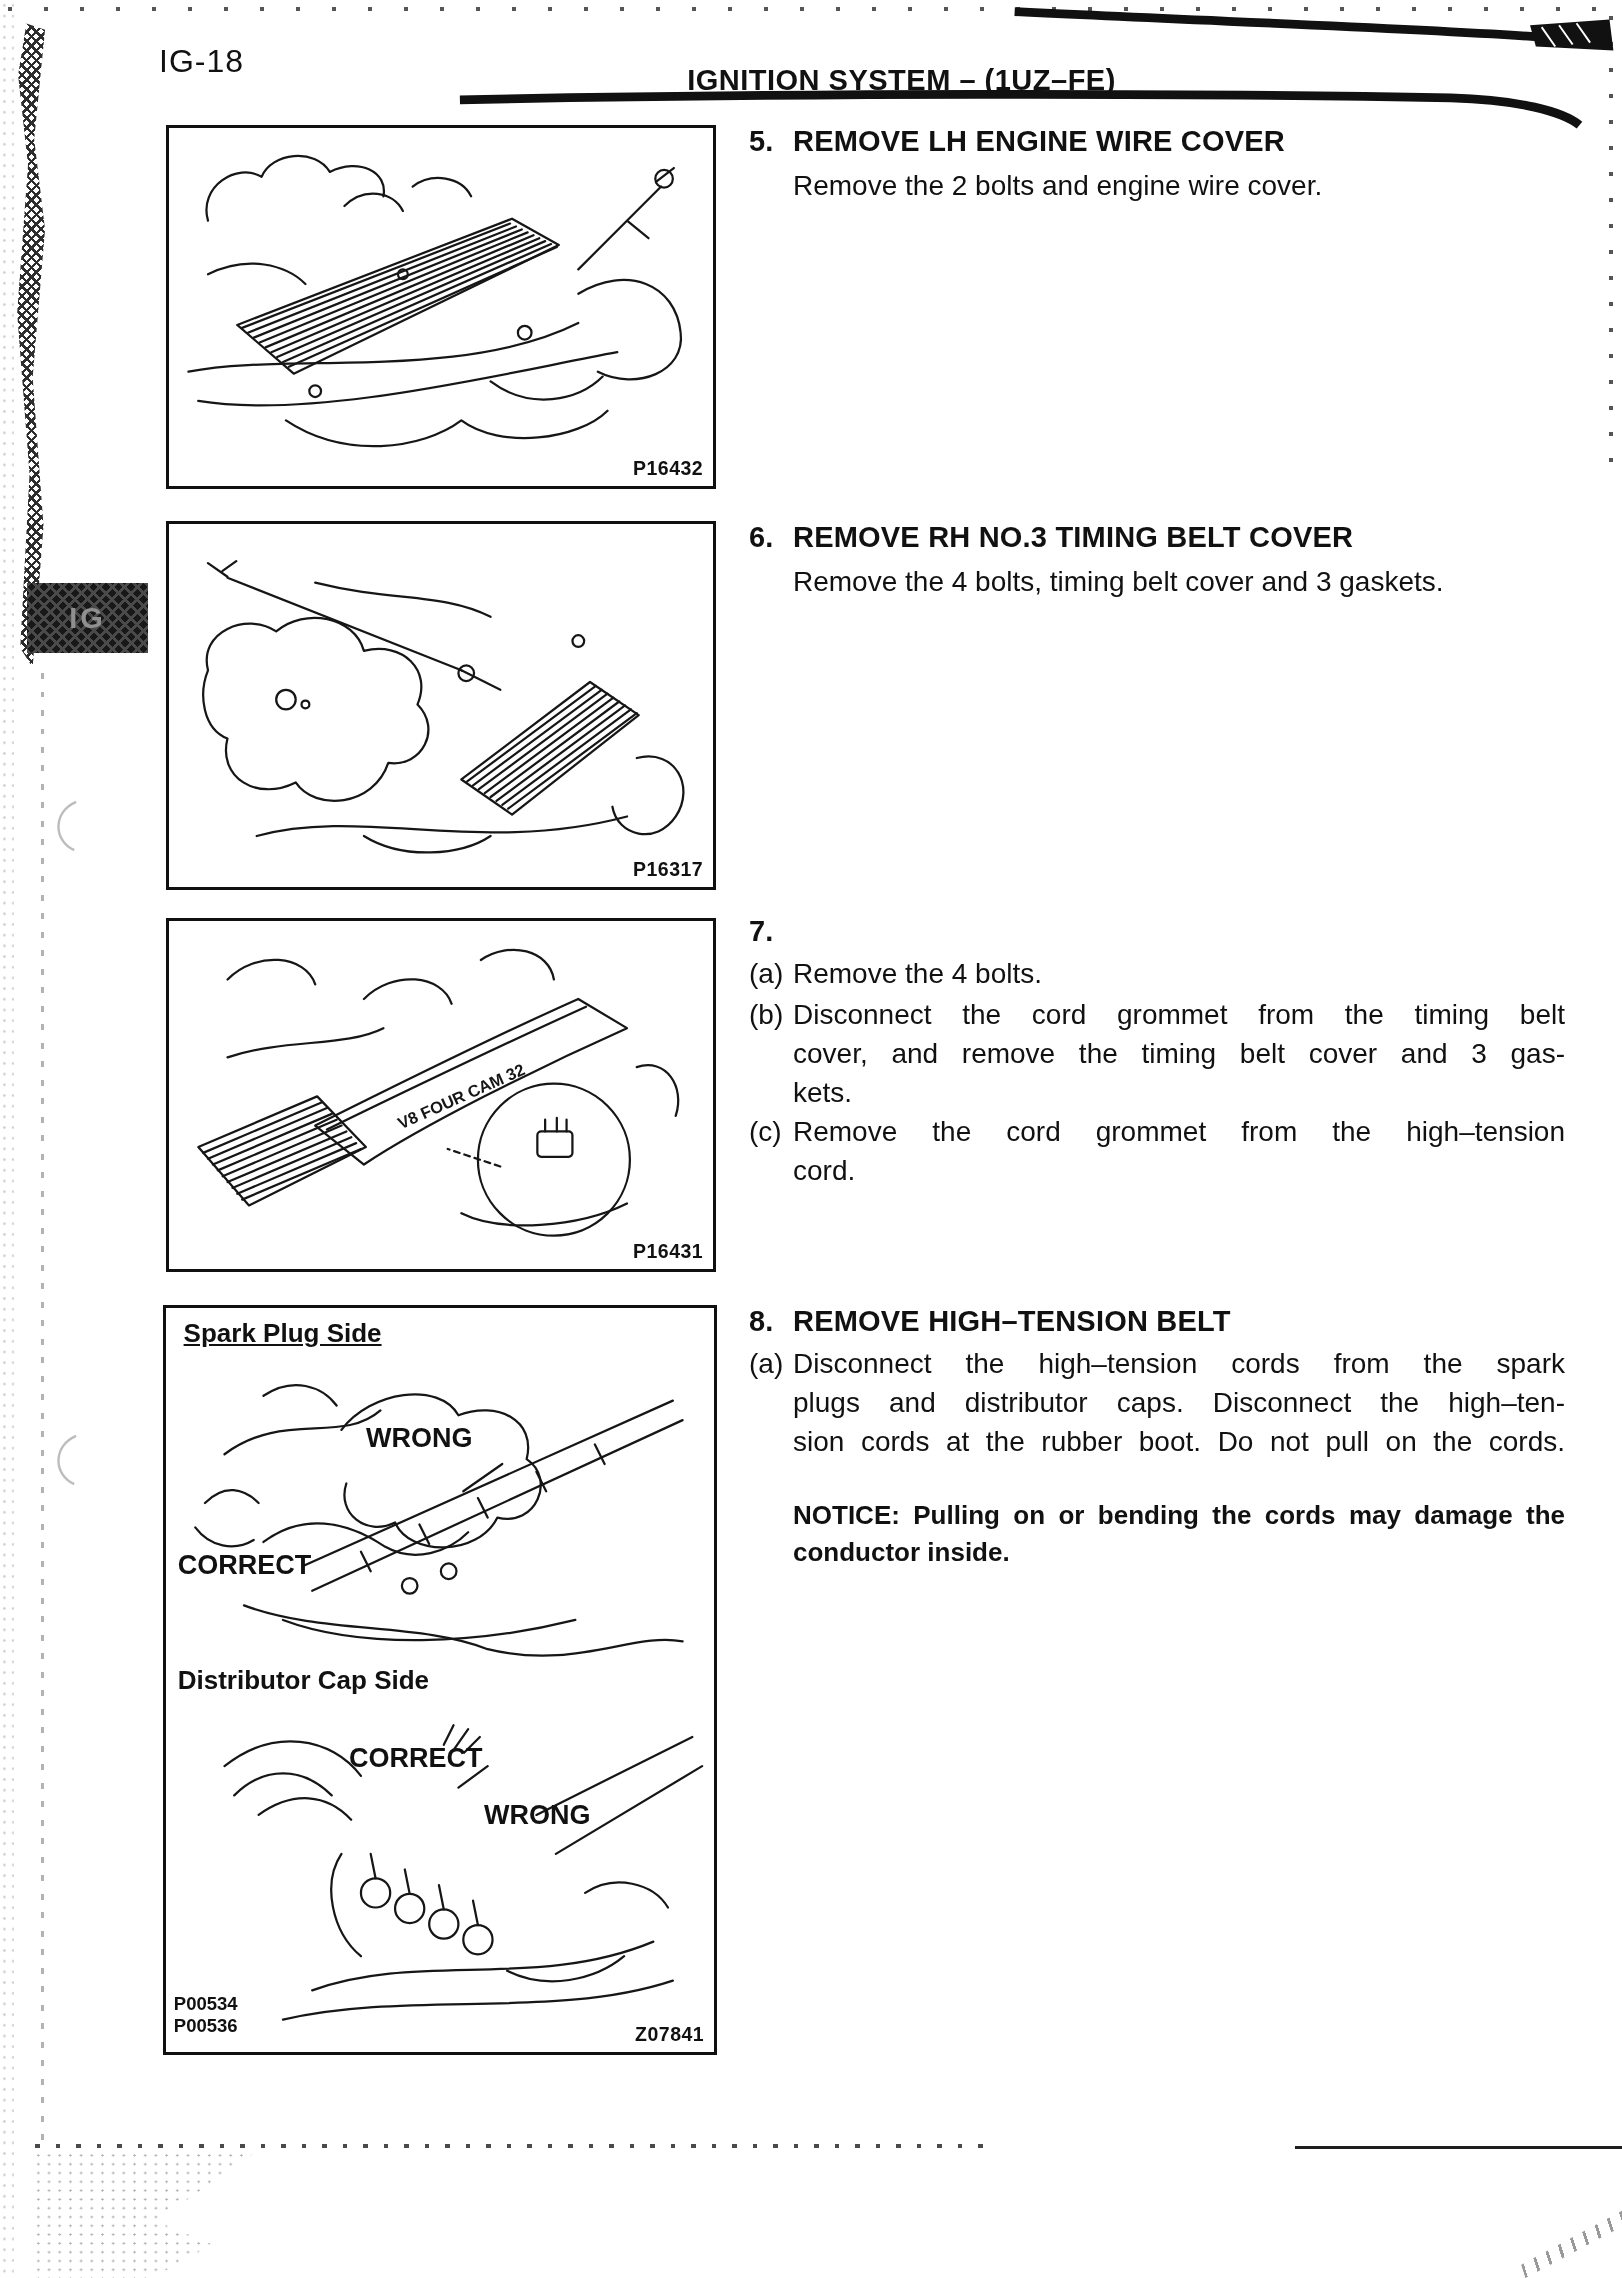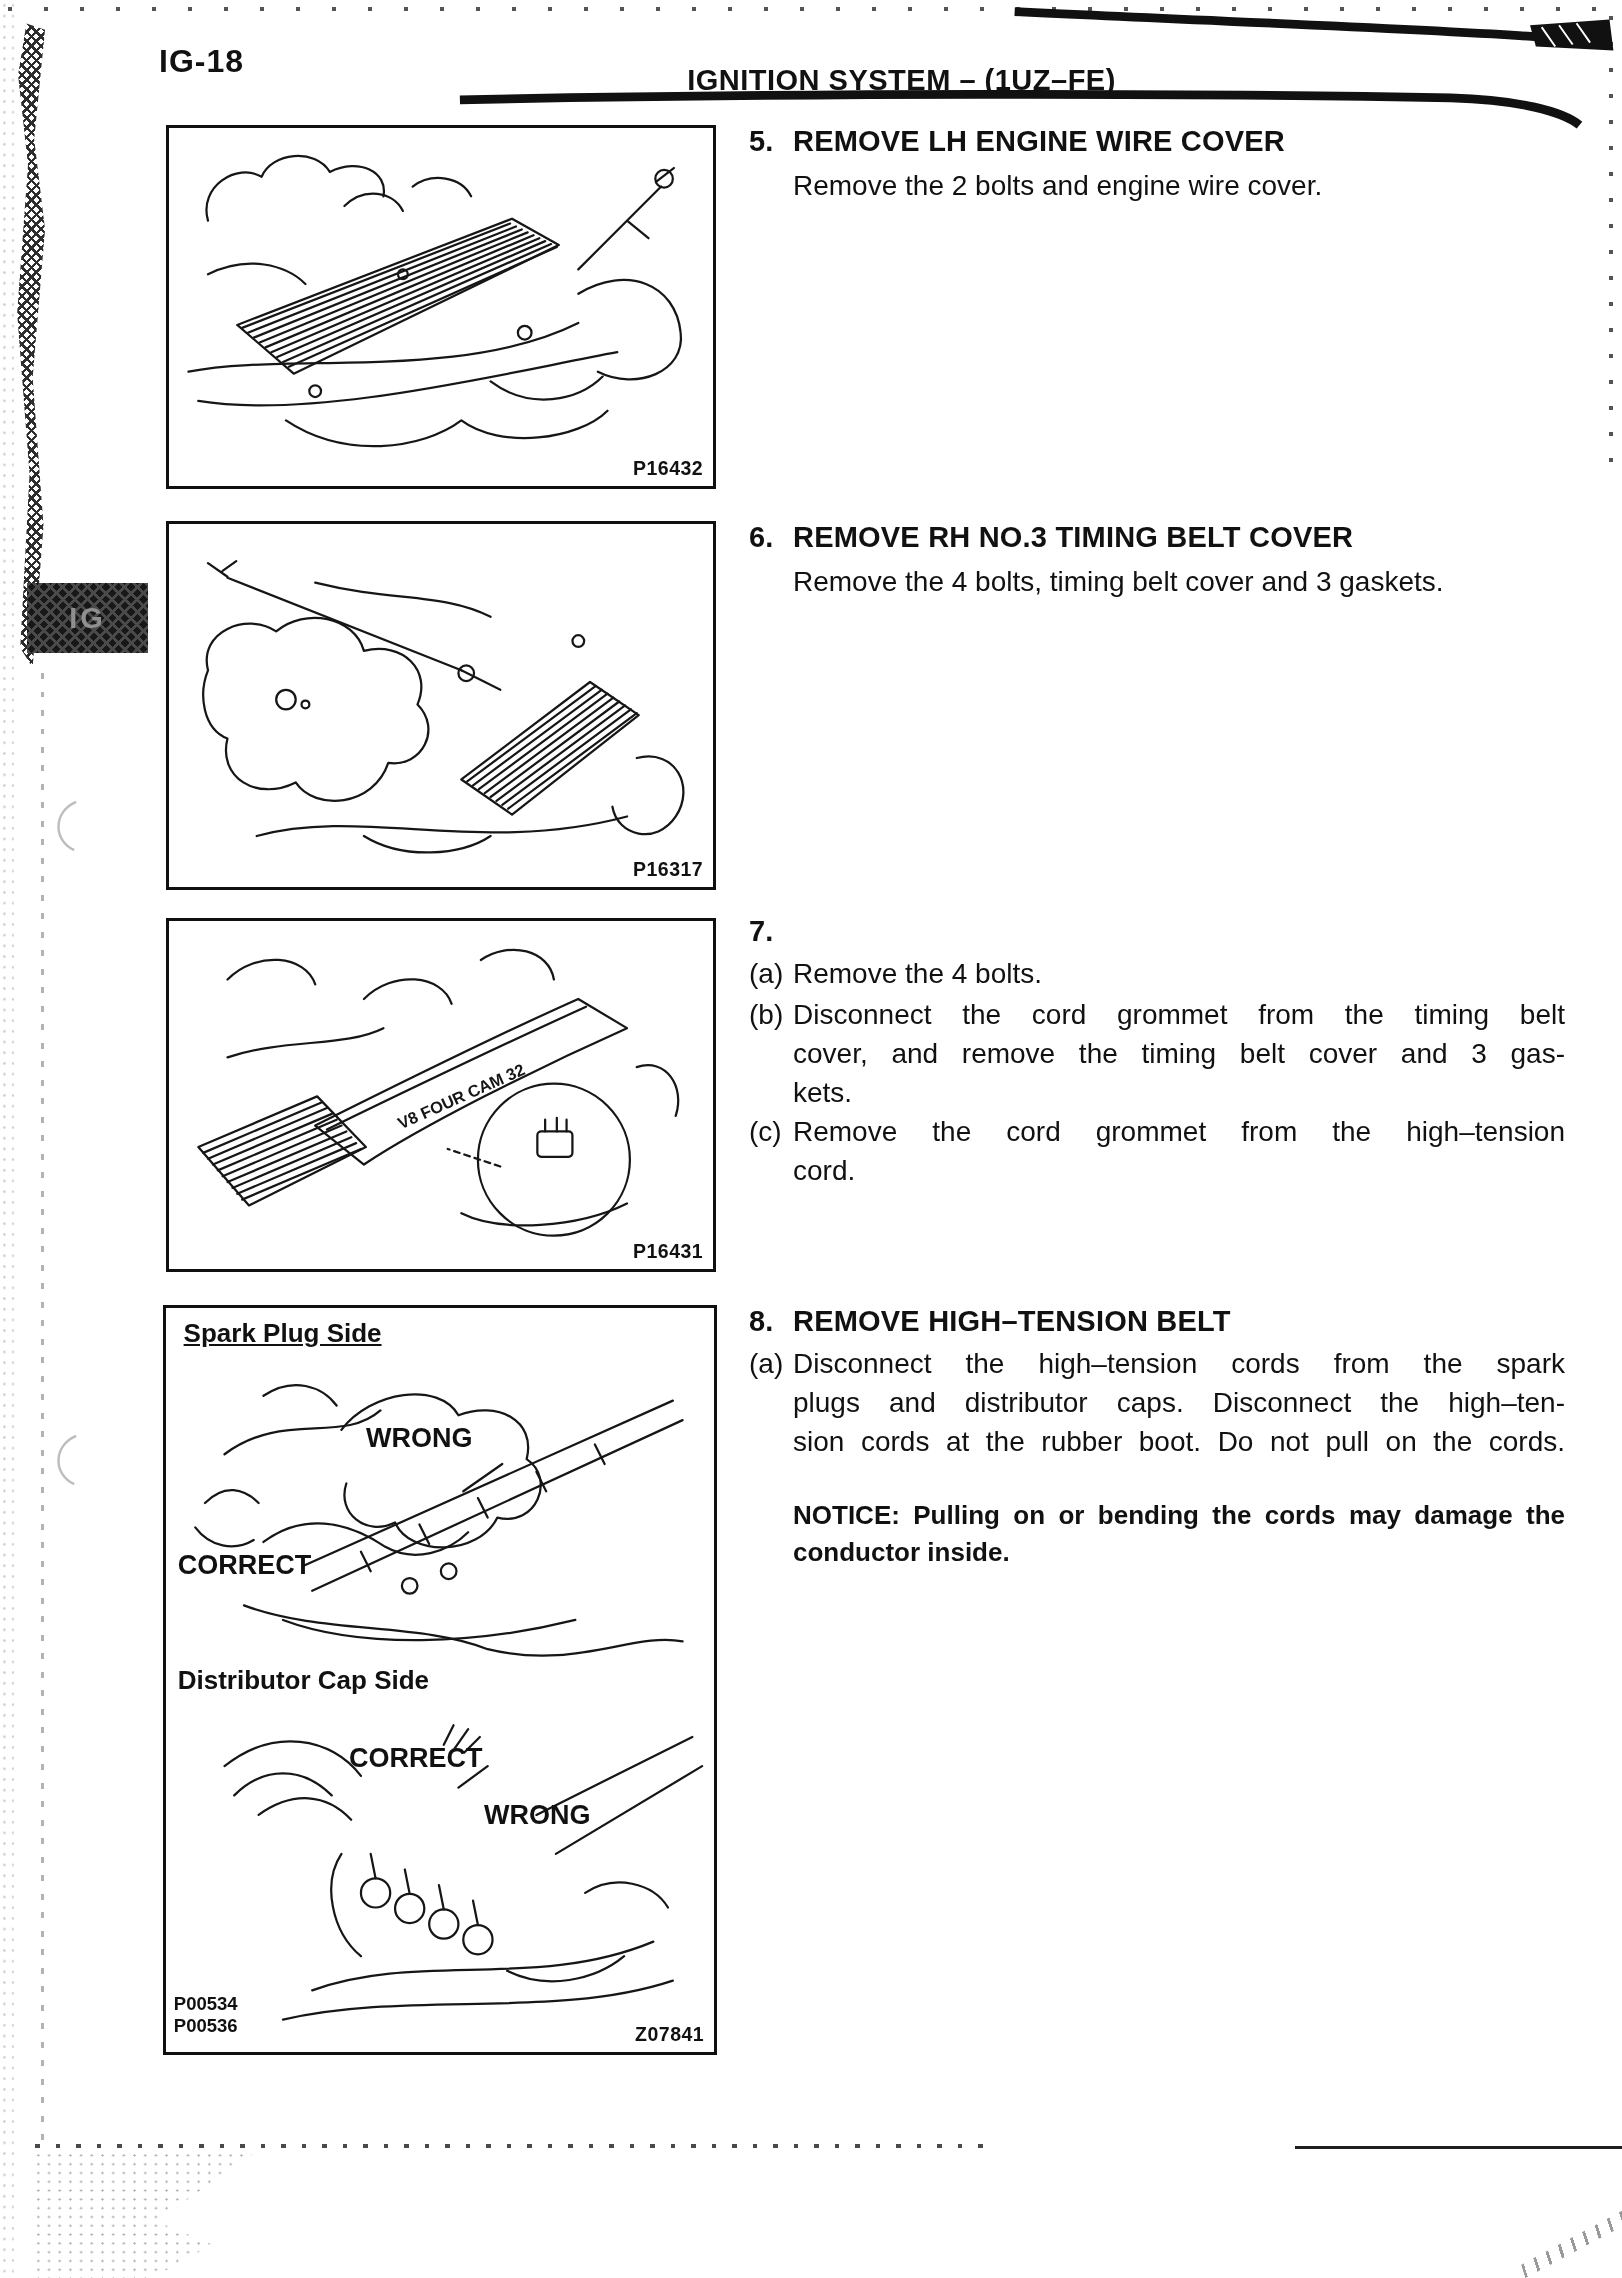--- a/index.html
+++ b/index.html
@@ -1,19 +1,19 @@
 <!DOCTYPE html>
 <html><head>
 <meta charset="utf-8">
 <style>
   html,body{margin:0;padding:0;background:#e8e8e8;}
   #page{position:relative;width:1623px;height:2278px;background:#ffffff;overflow:hidden;
         font-family:"Liberation Sans",sans-serif;color:#111;}
   
-  .page-code{position:absolute;left:159px;top:43px;font-size:32px;font-weight:bold;letter-spacing:1px;}
+  .page-code{position:absolute;left:159px;top:43px;font-size:32px;font-weight:normal;letter-spacing:1px;}
   .header-title{position:absolute;left:599px;top:64px;width:605px;text-align:center;
                 font-size:29px;font-weight:bold;letter-spacing:0.5px;white-space:nowrap;}
   
   .step-num{position:absolute;left:749px;font-size:29px;font-weight:bold;}
   .step-title{position:absolute;left:793px;font-size:29px;font-weight:bold;letter-spacing:0.2px;white-space:nowrap;}
   .sub-letter{position:absolute;left:749px;font-size:28px;}
   .body-line{position:absolute;left:793px;width:772px;font-size:28px;}
   .nw{white-space:nowrap;}
   .j{text-align:justify;text-align-last:justify;}
   .notice{font-weight:bold;font-size:26px;}

